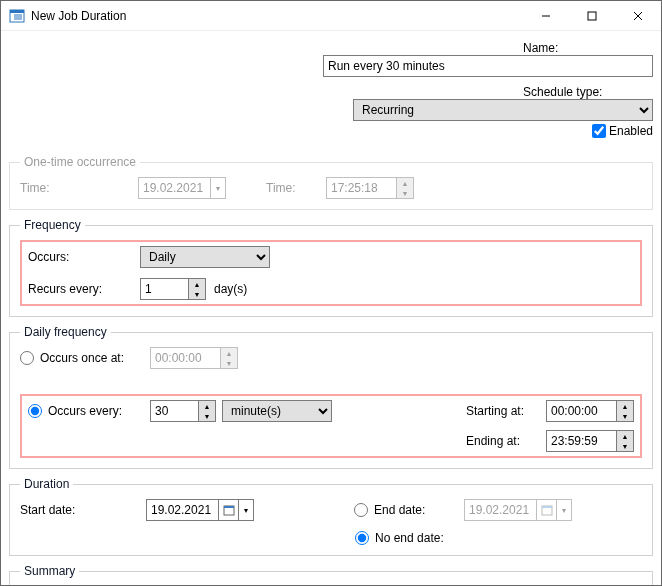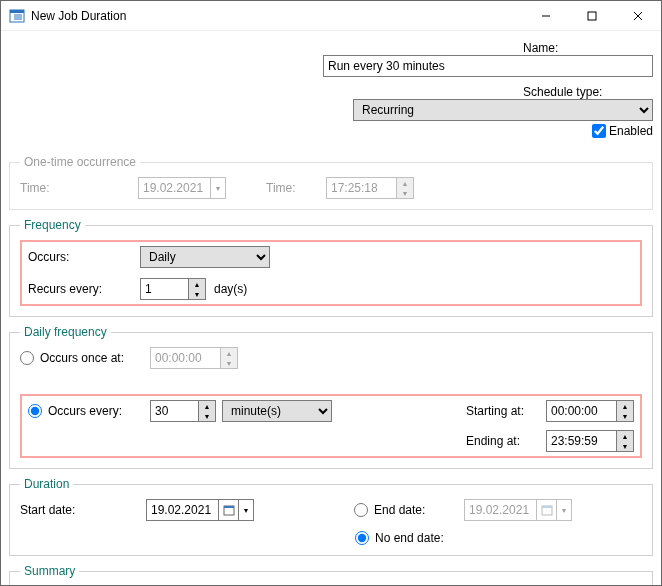--- a/index.html
+++ b/index.html
@@ -18,21 +18,21 @@
 }
 .textbox { width: 330px; }
 .btn { height: 24px; border: 1px solid #adadad; background: #e1e1e1; padding: 0 12px; cursor: pointer; }
 .btn.dis { color: #9e9e9e; }
 select.drop { width: 300px; height: 22px; background: #e1e1e1; }
 select.drop.sm { width: 130px; }
 select.drop.sm2 { width: 110px; }
 .chk { display: flex; align-items: center; margin-left: 12px; }
 fieldset { border: 1px solid #d0d0d0; margin: 6px 0 2px 0; padding: 8px 10px 10px 10px; position: relative; }
 fieldset.dis { border-color: #e0e0e0; }
-legend { padding: 0 4px; color: #0f766e; font-size: 12px; }
+legend { padding: 0 4px; color: #0f172a; font-size: 12px; }
 legend.dis { color: #9e9e9e; }
 .spin { display: inline-flex; }
 .spin input { width: 48px; border-right: none; }
 .spin.wide input { width: 70px; }
 .spin .arrows { width: 18px; border: 1px solid #7a7a7a; display: flex; flex-direction: column; }
 .spin .arrows div { flex: 1; display: flex; align-items: center; justify-content: center; background: #e1e1e1; font-size: 7px; line-height: 1; }
 .spin.dis input, .spin.dis .arrows { border-color: #c0c0c0; color: #9e9e9e; }
 .spin.dis .arrows div { background: #efefef; }
 .datepick { display: inline-flex; }
 .datepick input { width: 72px; border-right: none; }

